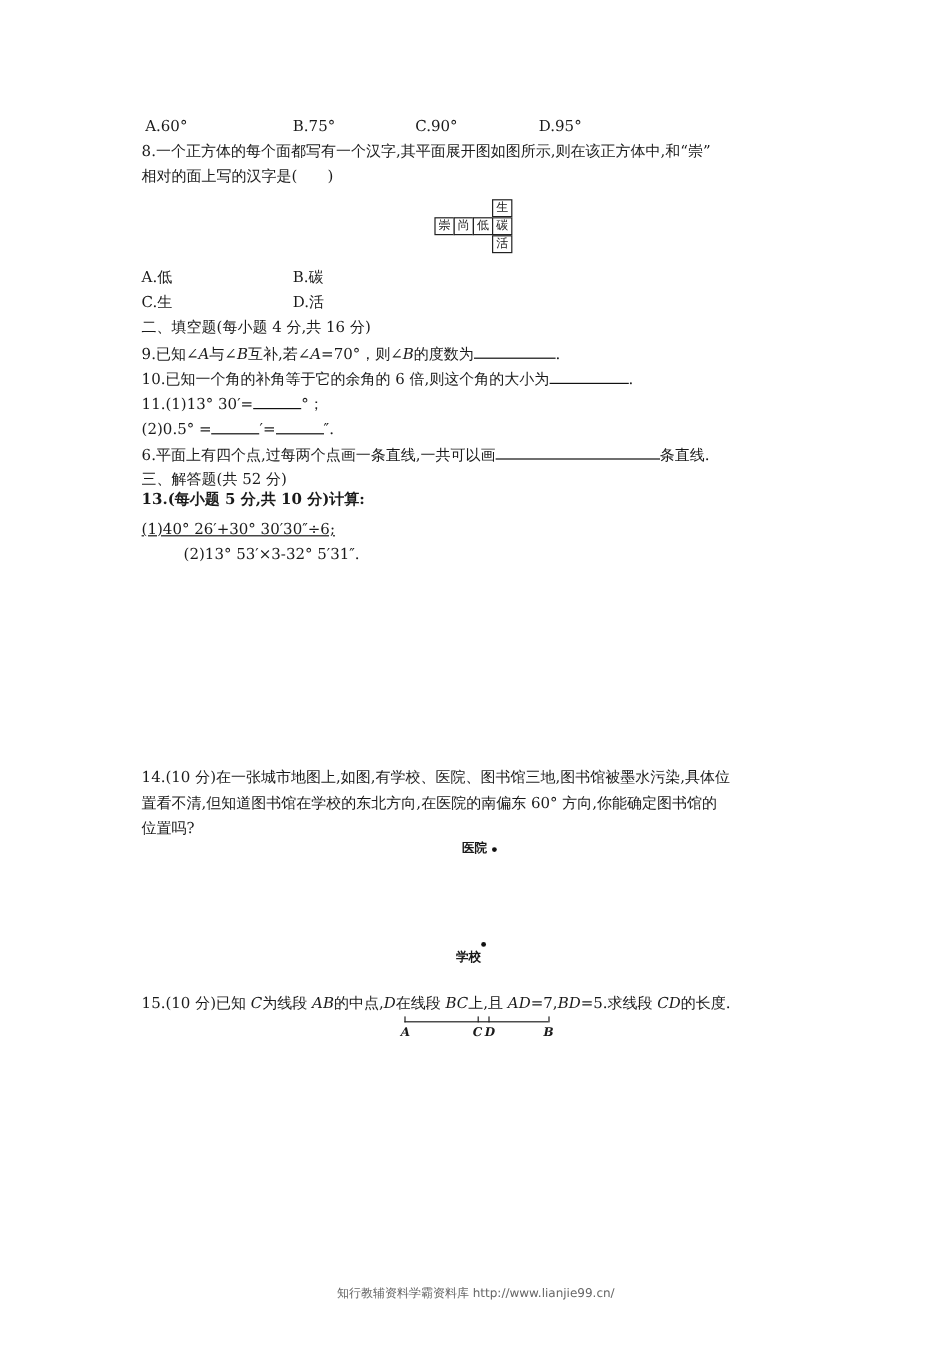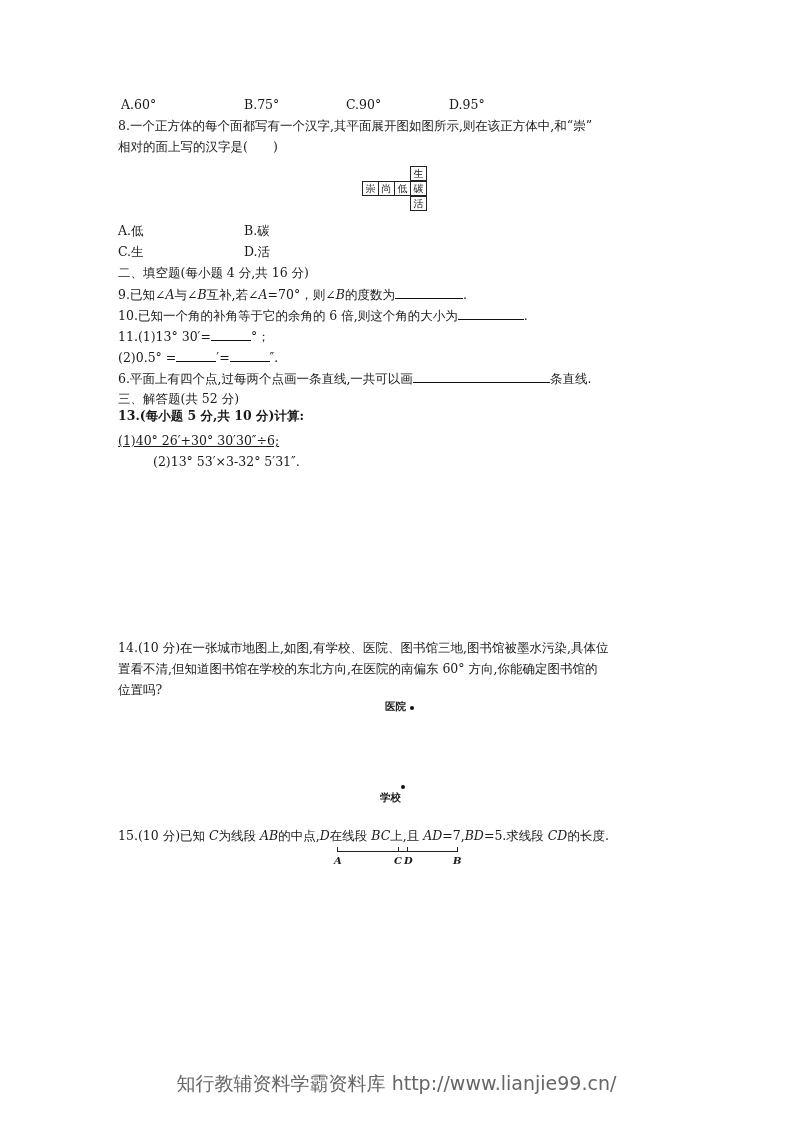--- a/index.html
+++ b/index.html
@@ -11,21 +11,21 @@
     .it { font-style: italic; }
     .net { position: absolute; left: 362px; top: 164px; width: 70px; height: 50px; }
     .cell { position: absolute; width: 17px; height: 15px; border: 1px solid #222; box-sizing: border-box;
             font-size: 10px; line-height: 13px; text-align: center; background: #fff; }
     .map-label { position: absolute; font-size: 10.5px; font-family: "DejaVu Sans", sans-serif; font-weight: bold; }
     .dot { position: absolute; width: 4px; height: 4px; border-radius: 50%; background: #111; }
     .seg-line { position: absolute; left: 337px; top: 851px; width: 120px; height: 1px; background: #222; }
     .tick { position: absolute; width: 1px; height: 5px; background: #222; top: 847px; }
     .pt { position: absolute; top: 855px; font-size: 10px; font-style: italic; font-weight: bold; font-family: "DejaVu Serif", serif; }
     .footer { position: absolute; left: 0; width: 793px; top: 1071px; text-align: center;
-              font-family: "DejaVu Sans", sans-serif; font-size: 19px; color: #666; }
+              font-family: "DejaVu Sans", sans-serif; font-size: 10px; color: #666; }
   </style>
 </head>
 <body>
 
 <div class="opt" style="left:121px; top:97px;">A.60°</div>
 <div class="opt" style="left:244px; top:97px;">B.75°</div>
 <div class="opt" style="left:346px; top:97px;">C.90°</div>
 <div class="opt" style="left:449px; top:97px;">D.95°</div>
 
 <div class="line" style="top:118px;">8.一个正方体的每个面都写有一个汉字,其平面展开图如图所示,则在该正方体中,和“崇”</div>

